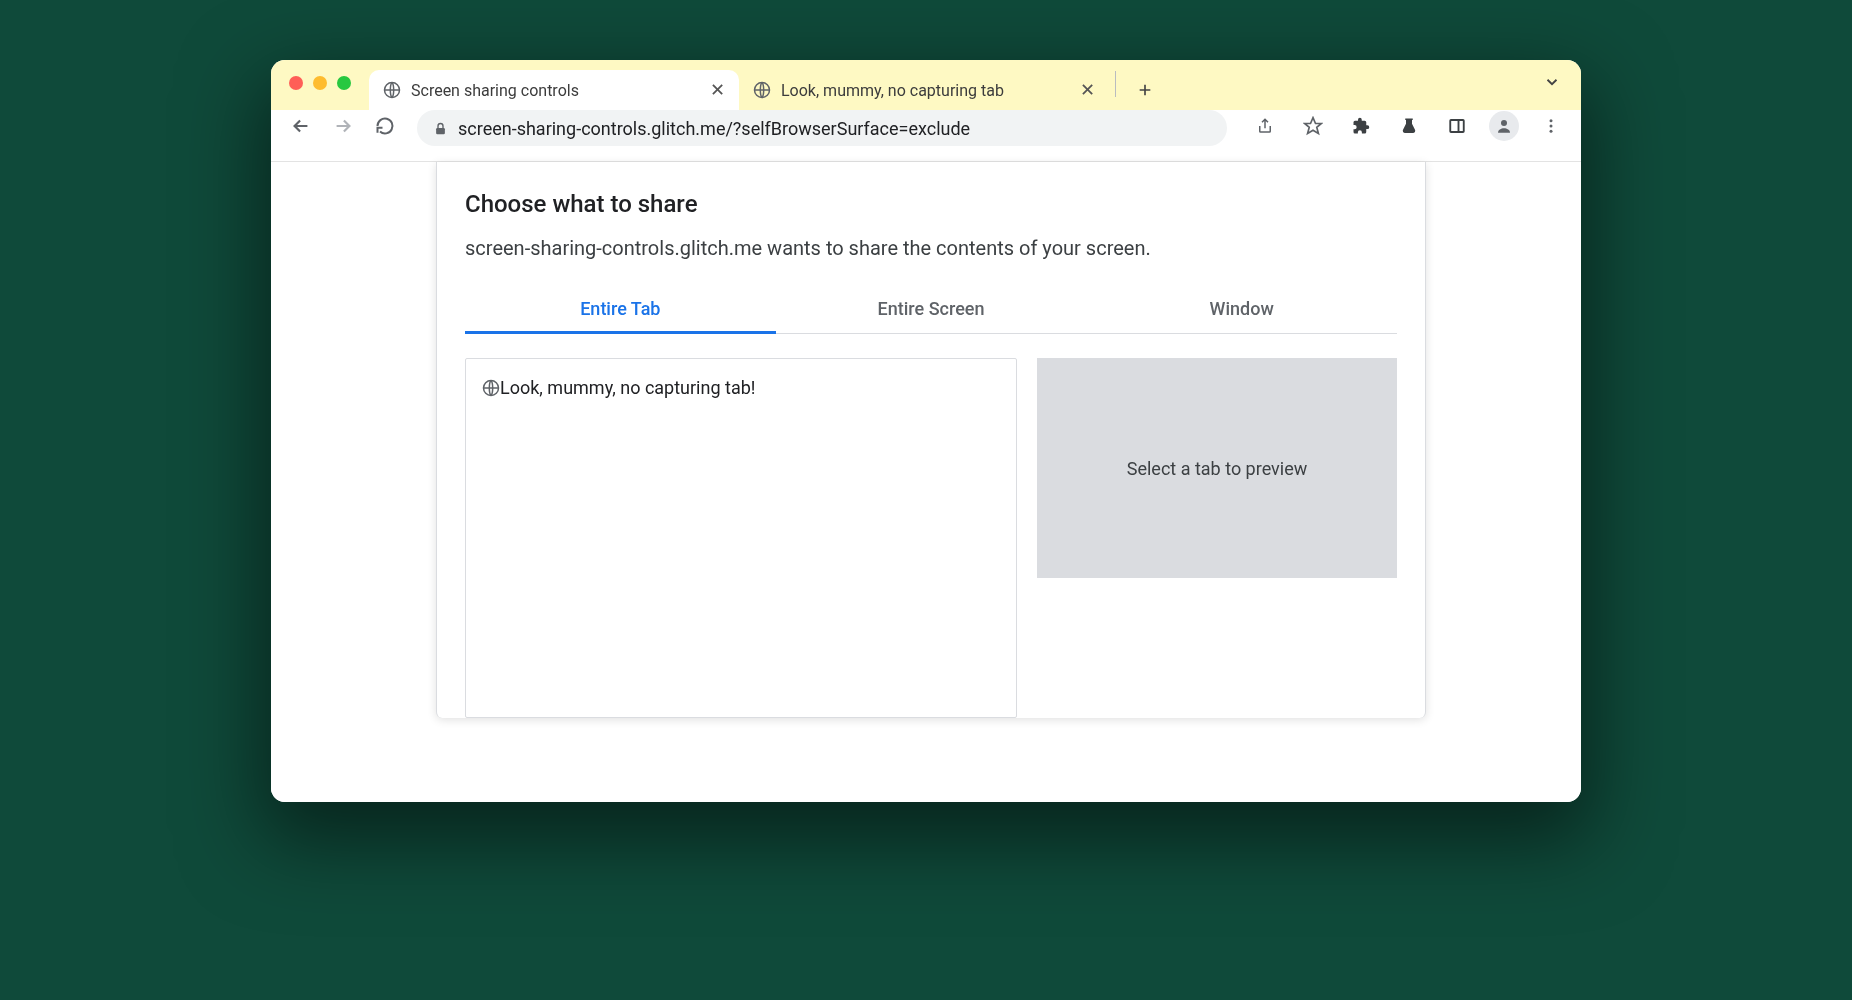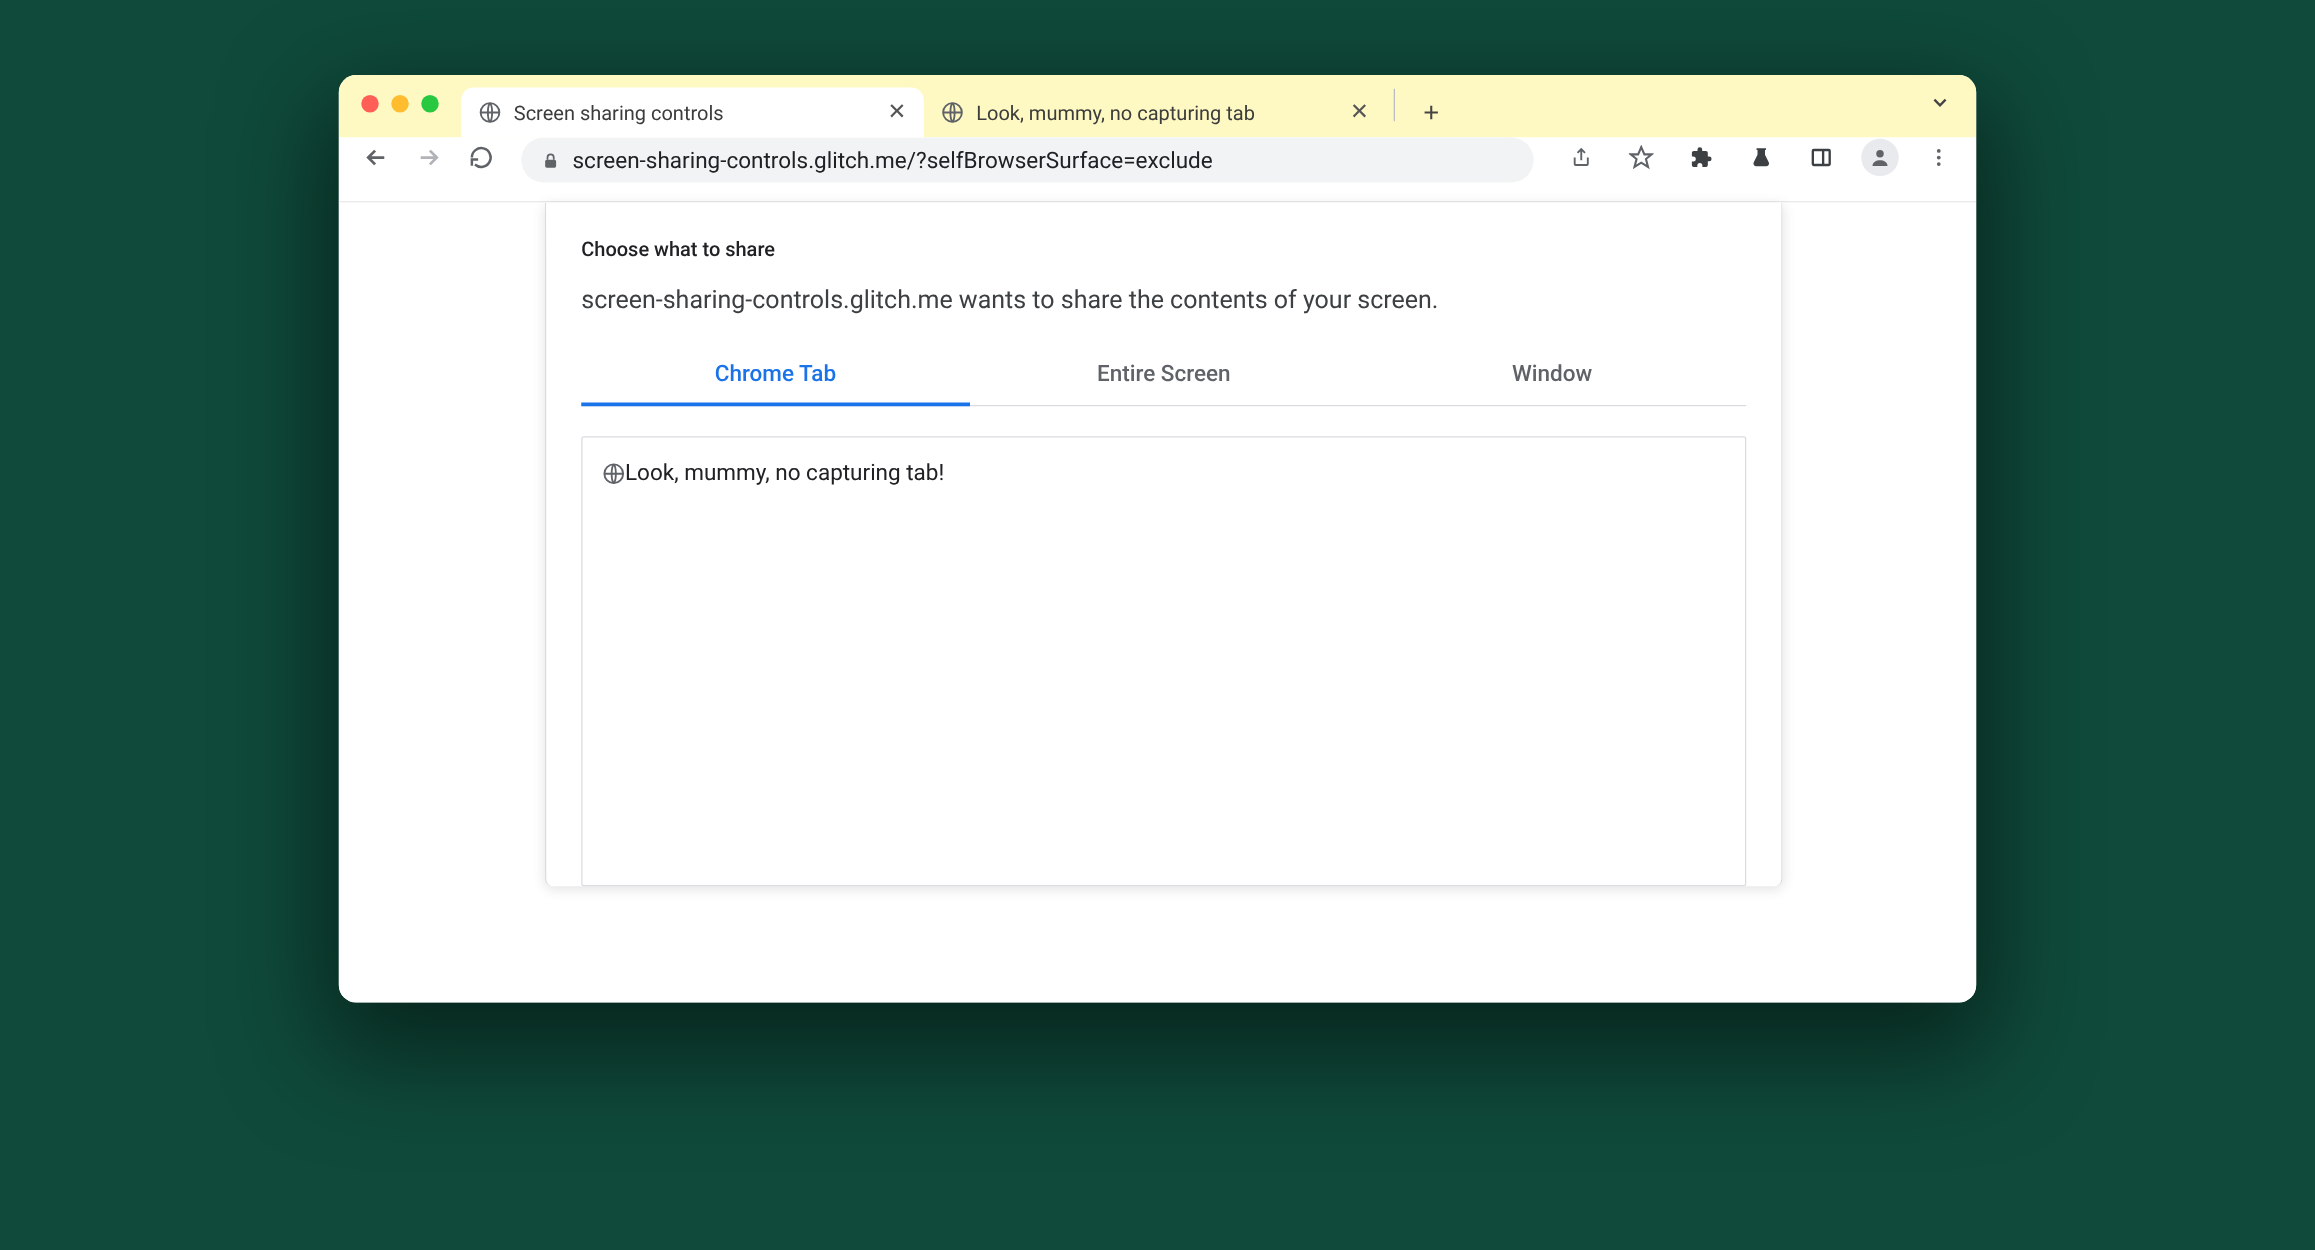--- a/index.html
+++ b/index.html
@@ -154,21 +154,21 @@
       width: 990px;
       background: #fff;
       border: 1px solid #dadce0;
       border-top: none;
       border-bottom: none;
       border-radius: 0 0 6px 6px;
       box-shadow: 0 2px 10px rgba(0,0,0,0.12);
       padding: 28px 28px 0 28px;
     }
     .modal-title {
-      font-size: 16px;
+      font-size: 24px;
       color: #202124;
       font-weight: 500;
       margin-bottom: 18px;
     }
     .modal-subtitle {
       font-size: 20px;
       color: #3c4043;
       margin-bottom: 24px;
     }
     .share-tabs {
@@ -344,34 +344,37 @@
       </div>
     </div>
   </div>
 
   <div class="page">
     <div class="modal">
       <div class="modal-title">Choose what to share</div>
       <div class="modal-subtitle">screen-sharing-controls.glitch.me wants to share the contents of your screen.</div>
 
       <div class="share-tabs">
-        <div class="share-tab active">Chrome Tab</div>
+        <div class="share-tab active">Entire Tab</div>
         <div class="share-tab">Entire Screen</div>
         <div class="share-tab">Window</div>
       </div>
 
       <div class="share-body">
         <div class="share-list">
           <div class="share-list-item">
             <span>
               <svg class="globe-icon-svg" viewBox="0 0 24 24" fill="none" stroke="#5f6368" stroke-width="2">
                 <circle cx="12" cy="12" r="10"></circle>
                 <path d="M2 12h20M12 2c3 3 3 17 0 20M12 2c-3 3-3 17 0 20"></path>
               </svg>
             </span>
             <span>Look, mummy, no capturing tab!</span>
           </div>
         </div>
+        <div class="share-preview">
+          <span>Select a tab to preview</span>
+        </div>
       </div>
     </div>
   </div>
 
 </div>
 
 </body></html>

